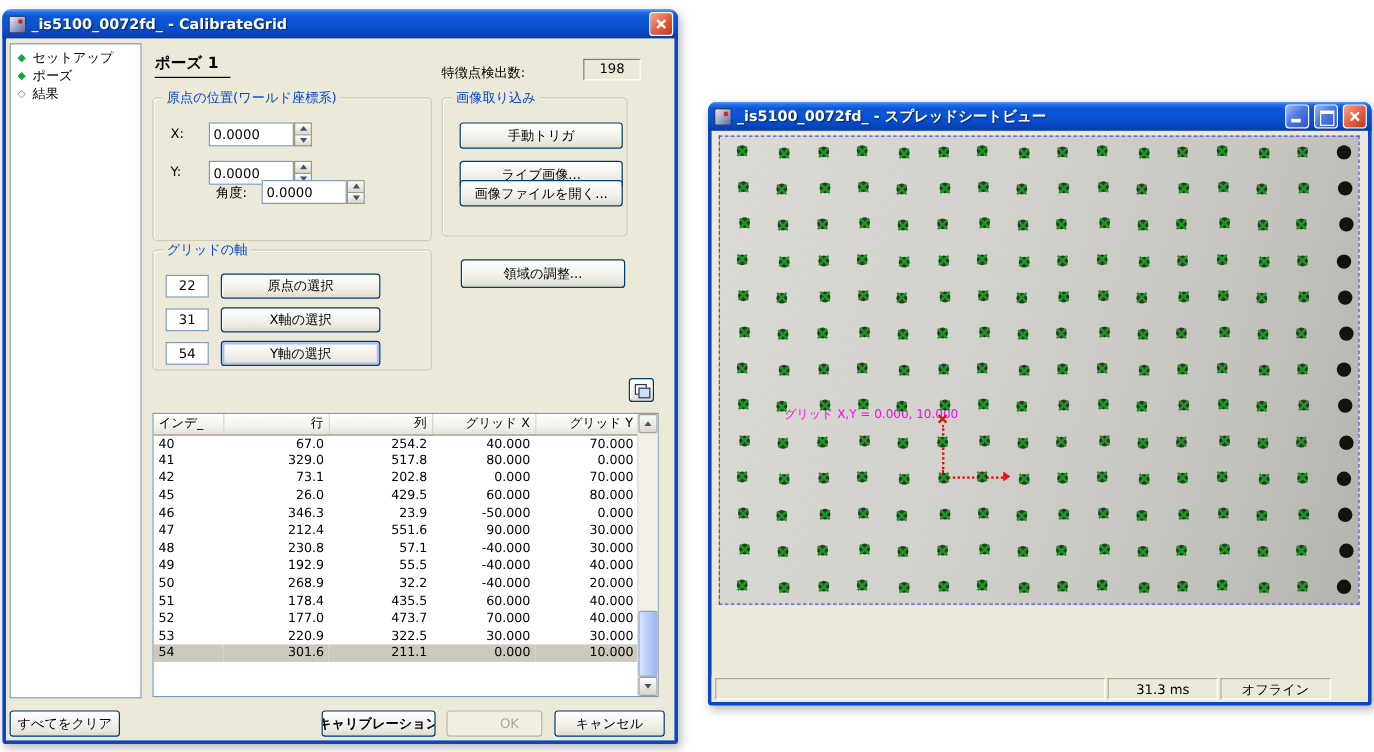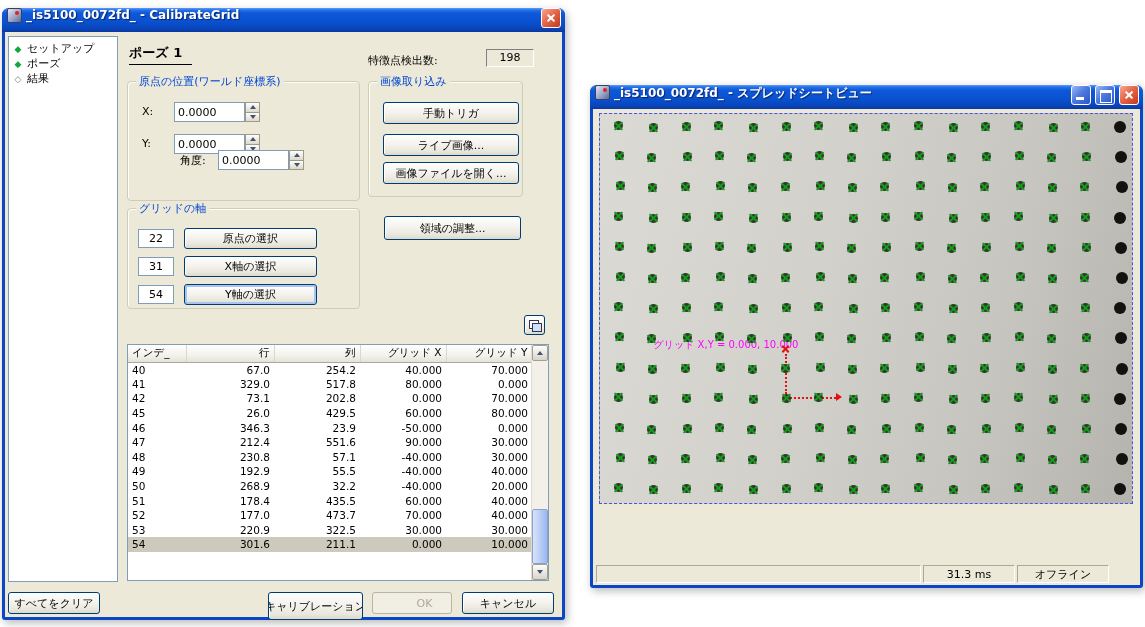--- a/index.html
+++ b/index.html
@@ -3,21 +3,21 @@
 <meta charset="utf-8">
 <style>
   * { margin:0; padding:0; box-sizing:border-box; }
   html,body { width:1145px; height:627px; background:#ffffff; overflow:hidden;
               font-family:"DejaVu Sans","Liberation Sans",sans-serif; font-size:11px; color:#000; }
   .stage { position:relative; width:1145px; height:627px; }
 
   
   .win { position:absolute; background:#0b46c4; border-radius:7px 7px 3px 3px;
          box-shadow:2px 3px 8px rgba(0,0,0,.28); }
-  .titlebar { position:absolute; left:0; right:0; top:0; height:24px; display:flex; 
+  .titlebar { position:absolute; left:0; right:0; top:0; height:24px; display:flex; align-items:center;
               gap:4px; padding:0 4px 0 5px; border-radius:7px 7px 0 0;
               background:linear-gradient(180deg,#5a9cff 0%,#2470e8 9%,#0e58d8 22%,#0a52d0 55%,#0848c2 80%,#0a3eab 94%,#0a379a 100%); }
   .titlebar .title { flex:1; color:#fff; font-weight:bold; font-size:12px; white-space:nowrap;
                      overflow:hidden; text-overflow:ellipsis; text-shadow:1px 1px 1px #0a246a; }
   .app-icon { width:15px; height:15px; border-radius:2px; flex:0 0 auto;
               background:linear-gradient(135deg,#e8e8ee 0%,#9aa6c8 55%,#5a6a96 100%);
               border:1px solid #32406a; position:relative; }
   .app-icon::after { content:""; position:absolute; right:2px; top:2px; width:4px; height:4px;
                      border-radius:50%; background:#d22; }
   .tb-btn { width:20px; height:20px; border-radius:3px; border:1px solid #fff; flex:0 0 auto;
@@ -105,21 +105,21 @@
   .vscroll { position:absolute; right:0; top:0; bottom:0; width:17px; background:#f2f0e9;
              border-left:1px solid #dedbd0; display:flex; flex-direction:column; }
   .sbtn { height:16px; flex:0 0 auto; background:linear-gradient(#fdfdfc,#d8d5ca);
           border:1px solid #a3a093; border-radius:2px; display:flex; align-items:center; justify-content:center; }
   .strack { flex:1; position:relative; }
   .sthumb { position:absolute; left:0; right:0; bottom:0; height:55px; border-radius:2px;
             background:linear-gradient(90deg,#d9e4fb 0%,#b9cef5 50%,#9cb8ee 100%); border:1px solid #8aa0cf; }
 
   
   .ft-clear  { left:3px;  top:560px; width:92px;  height:22px; }
-  .ft-calib  { left:263px; top:560px; width:95px; height:28px; }
+  .ft-calib  { left:263px; top:560px; width:95px; height:22px;font-weight:bold; }
   .ft-ok     { left:367px; top:560px; width:80px; height:22px; }
   .ft-cancel { left:457px; top:560px; width:92px; height:22px; }
 
   
   #view { left:590px; top:85px; width:553px; height:503px; }
   .photo { position:absolute; left:6px; top:4px; width:534px; height:391px; overflow:hidden;
            border:1px dashed #4a52e0;
            background:linear-gradient(105deg,#dbdad5 0%,#d2d1cc 40%,#c6c5c0 72%,#b4b3ae 100%); }
   .dot { position:absolute; width:9px; height:9px; border-radius:50%; background:#35352f; }
   .dot::before,.dot::after { content:""; position:absolute; left:-1px; top:3.5px; width:11px; height:2px;
@@ -221,21 +221,21 @@
       </div>
 
       <div class="group g-acq">
         <span class="gtitle">画像取り込み</span>
         <div class="btn acq-btn" style="top:20px;">
             <span>手動トリガ</span>
           </div>
         <div class="btn acq-btn" style="top:52px;">
             <span>ライブ画像...</span>
           </div>
-        <div class="btn acq-btn" style="top:80px;justify-content:center;">
+        <div class="btn acq-btn" style="top:68px;justify-content:center;">
             <span>画像ファイルを開く...</span>
           </div>
       </div>
 
       <div class="group g-axes">
         <span class="gtitle">グリッドの軸</span>
         <div class="axis-vbox" style="top:20px;">22</div>
         <div class="btn axis-btn" style="top:19px;">
             <span>原点の選択</span>
           </div>

